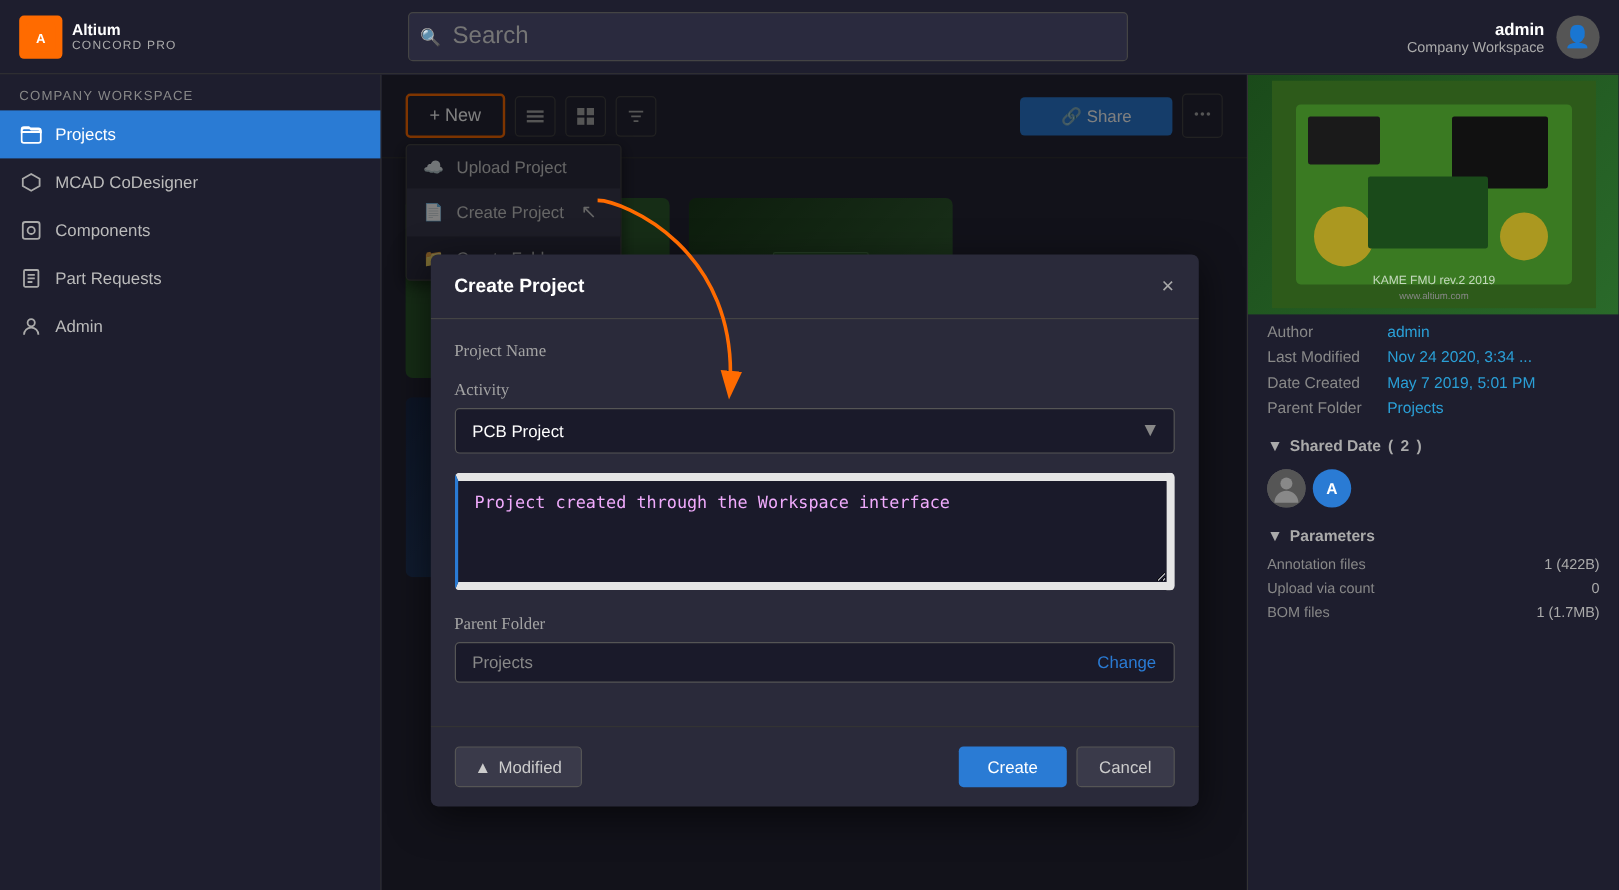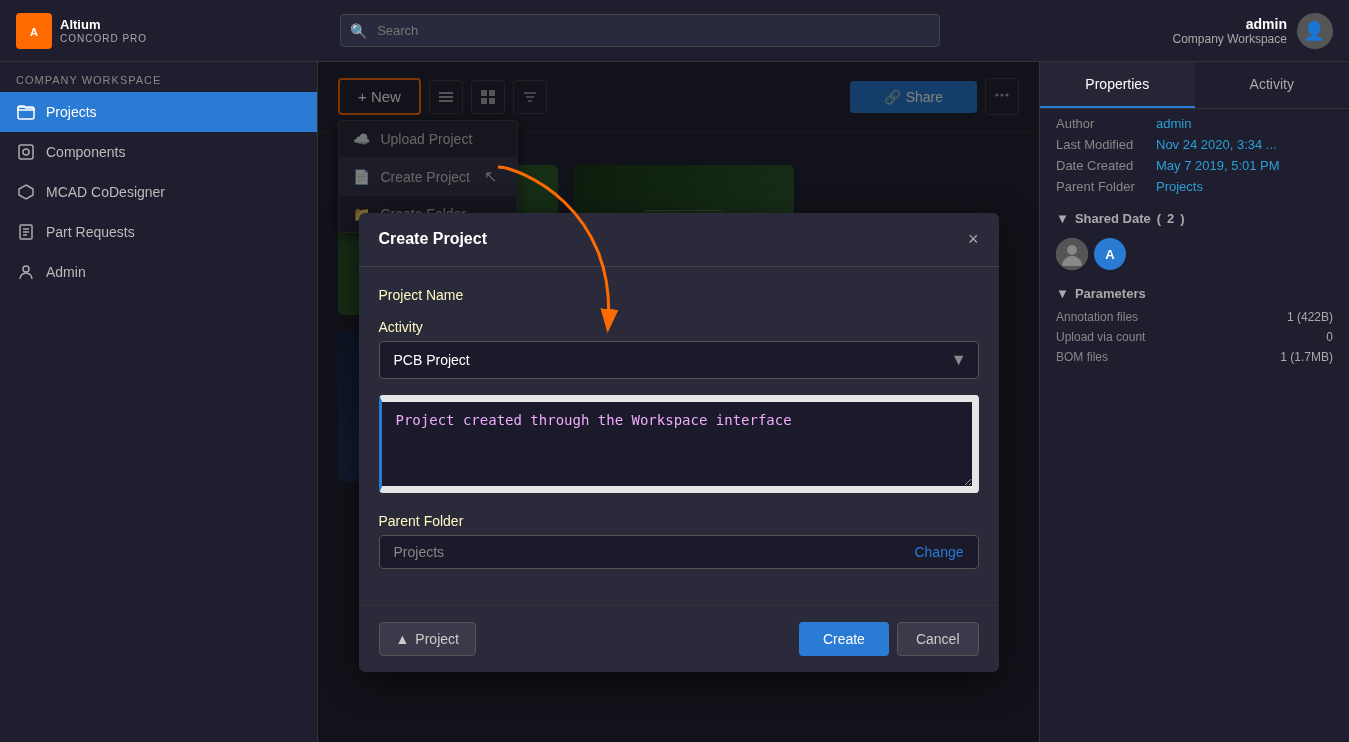--- a/index.html
+++ b/index.html
@@ -5,21 +5,21 @@
     * { box-sizing: border-box; margin: 0; padding: 0; }
     body { font-family: -apple-system, BlinkMacSystemFont, 'Segoe UI', Arial, sans-serif; background: #1a1a2e; color: #ccc; width: 1349px; height: 742px; overflow: hidden; display: flex; flex-direction: column; }
 
     
     .topbar { background: #1e1e2e; height: 62px; display: flex; align-items: center; padding: 0 16px; gap: 16px; border-bottom: 1px solid #333; flex-shrink: 0; }
     .logo-area { display: flex; align-items: center; gap: 8px; width: 200px; }
     .logo-icon { width: 36px; height: 36px; background: #ff6b00; border-radius: 4px; display: flex; align-items: center; justify-content: center; font-size: 10px; color: white; font-weight: bold; }
     .logo-text { color: #fff; font-size: 13px; font-weight: 600; line-height: 1.2; }
     .logo-subtext { color: #aaa; font-size: 10px; text-transform: uppercase; letter-spacing: 1px; }
     .search-bar { flex: 1; max-width: 600px; margin: 0 auto; }
-    .search-bar input { width: 100%; background: #2a2a3e; border: 1px solid #444; border-radius: 4px; padding: 8px 20px 8px 36px; color: #ccc; font-size: 13px; outline: none; }
+    .search-bar input { width: 100%; background: #2a2a3e; border: 1px solid #444; border-radius: 4px; padding: 8px 20px 8px 36px; color: #ccc; font-size: 20px; outline: none; }
     .search-wrapper { position: relative; }
     .search-icon-inner { position: absolute; left: 10px; top: 50%; transform: translateY(-50%); color: #888; font-size: 14px; }
     .user-area { display: flex; align-items: center; gap: 10px; margin-left: auto; }
     .user-info { text-align: right; }
     .user-name { color: #fff; font-size: 14px; font-weight: 600; }
     .user-workspace { color: #aaa; font-size: 12px; }
     .avatar { width: 36px; height: 36px; border-radius: 50%; background: #555; overflow: hidden; display: flex; align-items: center; justify-content: center; }
 
     
     .main-layout { display: flex; flex: 1; overflow: hidden; }
@@ -52,21 +52,21 @@
     .dropdown-item.highlighted { background: #3a3a4e; }
 
     
     .modal-overlay { position: absolute; top: 0; left: 0; right: 0; bottom: 0; background: rgba(0,0,0,0.5); z-index: 150; display: flex; align-items: center; justify-content: center; }
     .modal { background: #2a2a3a; border-radius: 6px; width: 640px; max-height: 90%; box-shadow: 0 8px 32px rgba(0,0,0,0.6); overflow: hidden; }
     .modal-header { display: flex; align-items: center; justify-content: space-between; padding: 16px 20px; border-bottom: 1px solid #444; }
     .modal-title { font-size: 16px; font-weight: 600; color: #fff; }
     .modal-close { background: transparent; border: none; color: #aaa; cursor: pointer; font-size: 18px; }
     .modal-body { padding: 20px; }
     .form-group { margin-bottom: 16px; }
-    .form-label { display: block; color: #fef9c3; font-size: 14px; margin-bottom: 6px; }
+    .form-label { display: block; color: #a3a3a3; font-size: 14px; margin-bottom: 6px; font-family: Liberation Serif, serif; }
     .form-input { width: 100%; background: #1a1a2a; border: 1px solid #555; border-radius: 4px; padding: 10px 14px; color: #fff; font-size: 14px; outline: none; }
     .form-select { width: 100%; background: #1a1a2a; border: 1px solid #555; border-radius: 4px; padding: 10px 14px; color: #fff; font-size: 14px; outline: none; appearance: none; cursor: pointer; }
     .select-wrapper { position: relative; }
     .select-arrow { position: absolute; right: 12px; top: 50%; transform: translateY(-50%); color: #888; pointer-events: none; }
     .form-textarea { width: 100%; background: #1a1a2a; border: 7px solid #e5e5e5; border-radius: 4px; padding: 10px 14px; color: #f0abfc; font-size: 14px; outline: none; resize: vertical; min-height: 80px; }
     .parent-folder-row { display: flex; align-items: center; justify-content: space-between; padding: 8px 14px; background: #1a1a2a; border: 1px solid #555; border-radius: 4px; }
     .parent-folder-text { color: #888; font-size: 14px; }
     .btn-change { background: transparent; border: none; color: #2a7bd4; cursor: pointer; font-size: 14px; }
 
     .modal-footer { display: flex; align-items: center; justify-content: space-between; padding: 16px 20px; border-top: 1px solid #333; }
@@ -145,34 +145,34 @@
           <path d="M1 7h16" stroke="white" stroke-width="1.5"></path>
           <path d="M1 8V5a2 2 0 012-2h4l2 2h6a2 2 0 012 2v1" stroke="white" stroke-width="1.5" fill="none"></path>
         </svg>
       </span>
       <span>Projects</span>
     </div>
 
     <div class="sidebar-item">
       <span class="sidebar-icon">
         <svg width="18" height="18" viewBox="0 0 18 18" fill="none">
-          <rect x="2" y="2" width="14" height="14" rx="2" stroke="#aaa" stroke-width="1.5" fill="none"></rect>
-          <circle cx="9" cy="9" r="3" stroke="#aaa" stroke-width="1.5" fill="none"></circle>
+          <path d="M9 2L16 6v6L9 16 2 12V6z" stroke="#aaa" stroke-width="1.5" fill="none"></path>
         </svg>
       </span>
-      <span>Components</span>
+      <span>MCAD CoDesigner</span>
     </div>
 
     <div class="sidebar-item">
       <span class="sidebar-icon">
         <svg width="18" height="18" viewBox="0 0 18 18" fill="none">
-          <path d="M9 2L16 6v6L9 16 2 12V6z" stroke="#aaa" stroke-width="1.5" fill="none"></path>
+          <rect x="2" y="2" width="14" height="14" rx="2" stroke="#aaa" stroke-width="1.5" fill="none"></rect>
+          <circle cx="9" cy="9" r="3" stroke="#aaa" stroke-width="1.5" fill="none"></circle>
         </svg>
       </span>
-      <span>MCAD CoDesigner</span>
+      <span>Components</span>
     </div>
 
     <div class="sidebar-item">
       <span class="sidebar-icon">
         <svg width="18" height="18" viewBox="0 0 18 18" fill="none">
           <rect x="3" y="2" width="12" height="14" rx="1" stroke="#aaa" stroke-width="1.5" fill="none"></rect>
           <line x1="6" y1="6" x2="12" y2="6" stroke="#aaa" stroke-width="1.5"></line>
           <line x1="6" y1="9" x2="12" y2="9" stroke="#aaa" stroke-width="1.5"></line>
           <line x1="6" y1="12" x2="10" y2="12" stroke="#aaa" stroke-width="1.5"></line>
         </svg>
@@ -304,37 +304,47 @@
             <label class="form-label">Parent Folder</label>
             <div class="parent-folder-row">
               <span class="parent-folder-text">Projects</span>
               <button class="btn-change">Change</button>
             </div>
           </div>
         </div>
         <div class="modal-footer">
           <button class="btn-advanced">
             <span>▲</span>
-            <span>Project</span>
+            <span>Modified</span>
           </button>
           <div class="modal-footer-right">
             <button class="btn-create">Create</button>
             <button class="btn-cancel">Cancel</button>
           </div>
         </div>
       </div>
     </div>
   </div>
 
   <div class="right-panel">
-    <div class="panel-tabs">
-      <div class="panel-tab active">Properties</div>
-      <div class="panel-tab">Activity</div>
-    </div>
-
+
+    <div class="panel-image-placeholder">
+      <svg width="270" height="190" viewBox="0 0 270 190">
+        <rect width="270" height="190" fill="#2d5a1a"></rect>
+
+        <rect x="20" y="20" width="230" height="150" fill="#3a7a22" rx="4"></rect>
+        <rect x="150" y="30" width="80" height="60" fill="#111" rx="2"></rect>
+        <rect x="30" y="30" width="60" height="40" fill="#1a1a1a" rx="2"></rect>
+        <circle cx="60" cy="130" r="25" fill="#c8a020" opacity="0.8"></circle>
+        <circle cx="210" cy="130" r="20" fill="#c8a020" opacity="0.8"></circle>
+        <rect x="80" y="80" width="100" height="60" fill="#1a4a1a" rx="2"></rect>
+        <text x="135" y="170" text-anchor="middle" fill="#fff" font-size="10" opacity="0.7">KAME FMU rev.2 2019</text>
+        <text x="135" y="182" text-anchor="middle" fill="#888" font-size="8">www.altium.com</text>
+      </svg>
+    </div>
 
 
     <div class="panel-meta">
       <div class="meta-row">
         <span class="meta-key">Author</span>
         <span class="meta-val">admin</span>
       </div>
       <div class="meta-row">
         <span class="meta-key">Last Modified</span>
         <span class="meta-val">Nov 24 2020, 3:34 ...</span>

